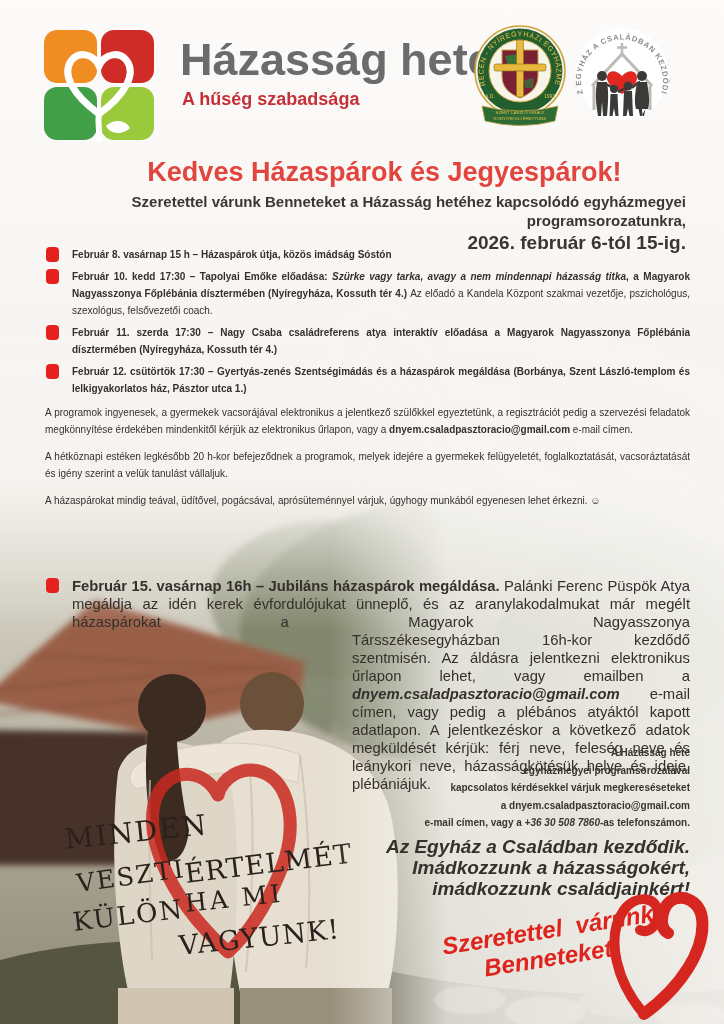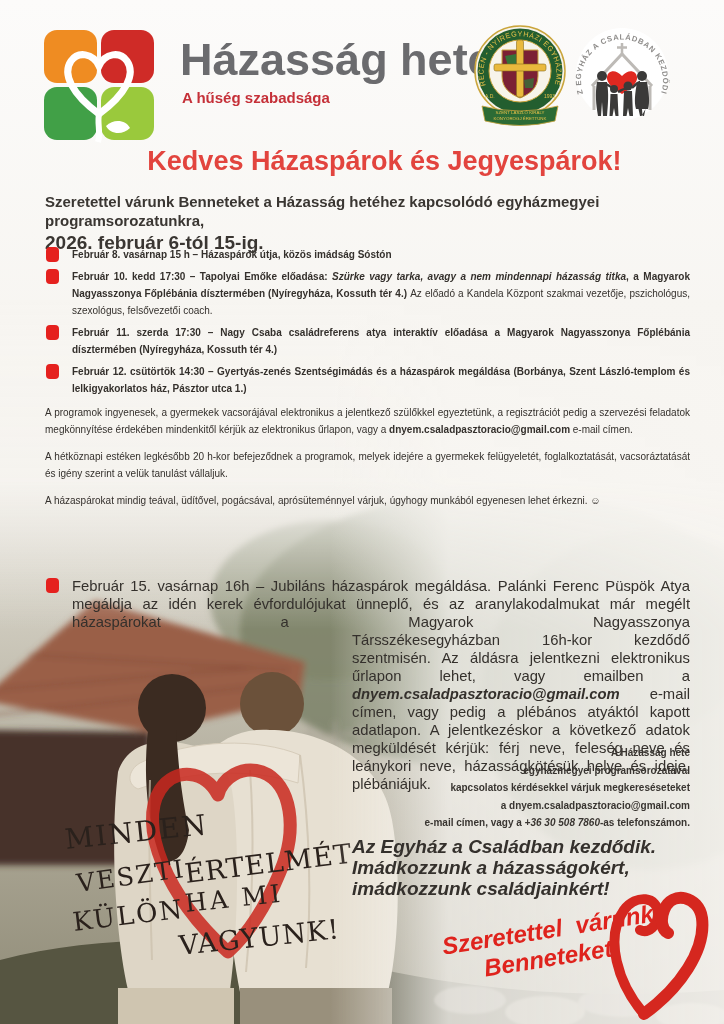--- a/index.html
+++ b/index.html
@@ -5,40 +5,40 @@
   html,body{margin:0;padding:0;background:#e8e8e8;}
   .poster{position:relative;width:724px;height:1024px;overflow:hidden;margin:0 auto;
           background:linear-gradient(180deg,#fcfbfa 0%,#f5f3ee 45%,#efece6 100%);
           font-family:"Liberation Sans",sans-serif;color:#34302c;}
   .poster *{box-sizing:border-box;}
   .abs{position:absolute;}
   .photo-svg{position:absolute;left:0;top:300px;width:724px;height:724px;}
   .hh-logo{left:44px;top:30px;}
   .title-block{left:180px;top:36px;}
   .page-title{margin:0;font-size:45px;font-weight:bold;color:#6b6b6e;line-height:1.05;}
-  .page-subtitle{margin:6px 0 0 2px;font-size:15px;font-weight:bold;color:#c53038;}
+  .page-subtitle{margin:6px 0 0 2px;font-size:18px;font-weight:bold;color:#c53038;}
   .diocese-logo{left:472px;top:24px;}
   .family-logo{left:574px;top:24px;}
-  .heading{left:0;right:0;top:141px;text-align:center;font-size:27px;font-weight:bold;color:#e2443e;margin:5px;padding-left:45px;}
-  .intro{left:45px;right:24px;top:192px;text-align:left;font-weight:bold;font-size:15px;line-height:19px;color:#3a3632;}
+  .heading{left:0;right:0;top:141px;text-align:center;font-size:27px;font-weight:bold;color:#e2443e;margin:16px;padding-left:45px;}
+  .intro{left:45px;right:38px;top:192px;text-align:right;font-weight:bold;font-size:15px;line-height:19px;color:#3a3632;}
   .intro .line2{font-size:19px;margin-top:3px;}
   .main-col{left:45px;right:34px;top:246px;font-size:10px;line-height:17px;text-align:justify;}
   .event{position:relative;padding-left:27px;margin-bottom:5px;font-weight:bold;}
   .event .note{font-weight:normal;}
   .bullet{position:absolute;left:1px;top:1px;width:13px;height:15px;border-radius:4px;background:#e5211e;}
   .para{margin-top:7px;}
   .para .email{font-weight:bold;}
   .feb15{left:45px;right:34px;top:577px;font-size:14.8px;line-height:18px;text-align:justify;}
   .feb15 .lead-par{text-align:justify;text-align-last:justify;margin:0;padding-left:27px;position:relative;}
-  .feb15 .lead-par b{font-weight:normal;}
+  .feb15 .lead-par b{font-weight:bold;}
   .feb15-col{width:338px;margin-left:auto;margin-top:0;text-align:justify;line-height:18px;}
   .em-it{font-weight:bold;font-style:italic;}
   .contact{left:352px;width:338px;top:744px;text-align:right;font-weight:bold;font-size:10px;line-height:17.6px;color:#393531;}
   .contact .phone{font-style:italic;}
-  .slogan{left:352px;width:338px;top:836px;text-align:left;font-weight:bold;font-style:italic;font-size:19px;line-height:21px;color:#34302c;}
+  .slogan{left:352px;width:338px;top:836px;text-align:right;font-weight:bold;font-style:italic;font-size:19px;line-height:21px;color:#34302c;}
   .farewell{left:400px;top:916px;width:300px;transform:rotate(-9deg);text-align:center;
             color:#df231d;font-weight:bold;font-style:italic;font-size:24px;line-height:28px;}
   .farewell .l1{word-spacing:7px;}
   .heart-swirl{left:592px;top:872px;}
 </style>
 </head>
 <body>
 
 <div class="poster">
 
@@ -186,21 +186,21 @@
     <div class="event">
       <span class="bullet"></span>
       <span>Február 10. kedd 17:30 – Tapolyai Emőke előadása: </span><i>Szürke vagy tarka, avagy a nem mindennapi házasság titka</i><span>, a Magyarok Nagyasszonya Főplébánia dísztermében (Nyíregyháza, Kossuth tér 4.) </span><span class="note">Az előadó a Kandela Központ szakmai vezetője, pszichológus, szexológus, felsővezetői coach.</span>
     </div>
     <div class="event">
       <span class="bullet"></span>
       <span>Február 11. szerda 17:30 – Nagy Csaba családreferens atya interaktív előadása a Magyarok Nagyasszonya Főplébánia dísztermében (Nyíregyháza, Kossuth tér 4.)</span>
     </div>
     <div class="event">
       <span class="bullet"></span>
-      <span>Február 12. csütörtök 14:30 – Gyertyás-zenés Szentségimádás és a házaspárok megáldása (Borbánya, Szent László-templom és lelkigyakorlatos ház, Pásztor utca 1.)</span>
+      <span>Február 12. csütörtök 17:30 – Gyertyás-zenés Szentségimádás és a házaspárok megáldása (Borbánya, Szent László-templom és lelkigyakorlatos ház, Pásztor utca 1.)</span>
     </div>
 
     <p class="para"><span>A programok ingyenesek, a gyermekek vacsorájával elektronikus a jelentkező szülőkkel egyeztetünk, a regisztrációt pedig a szervezési feladatok megkönnyítése érdekében mindenkitől kérjük az elektronikus űrlapon, vagy a </span><span class="email">dnyem.csaladpasztoracio@gmail.com</span><span> e-mail címen.</span></p>
     <p class="para">A hétköznapi estéken legkésőbb 20 h-kor befejeződnek a programok, melyek idejére a gyermekek felügyeletét, foglalkoztatását, vacsoráztatását és igény szerint a velük tanulást vállaljuk.</p>
     <p class="para">A házaspárokat mindig teával, üdítővel, pogácsával, aprósüteménnyel várjuk, úgyhogy munkából egyenesen lehet érkezni. ☺</p>
   </div>
 
   <div class="abs feb15">
     <p class="lead-par">
       <span class="bullet"></span><b>Február 15. vasárnap 16h – Jubiláns házaspárok megáldása. </b><span>Palánki Ferenc Püspök Atya megáldja az idén kerek évfordulójukat ünneplő, és az aranylakodalmukat már megélt házaspárokat a Magyarok Nagyasszonya</span>

